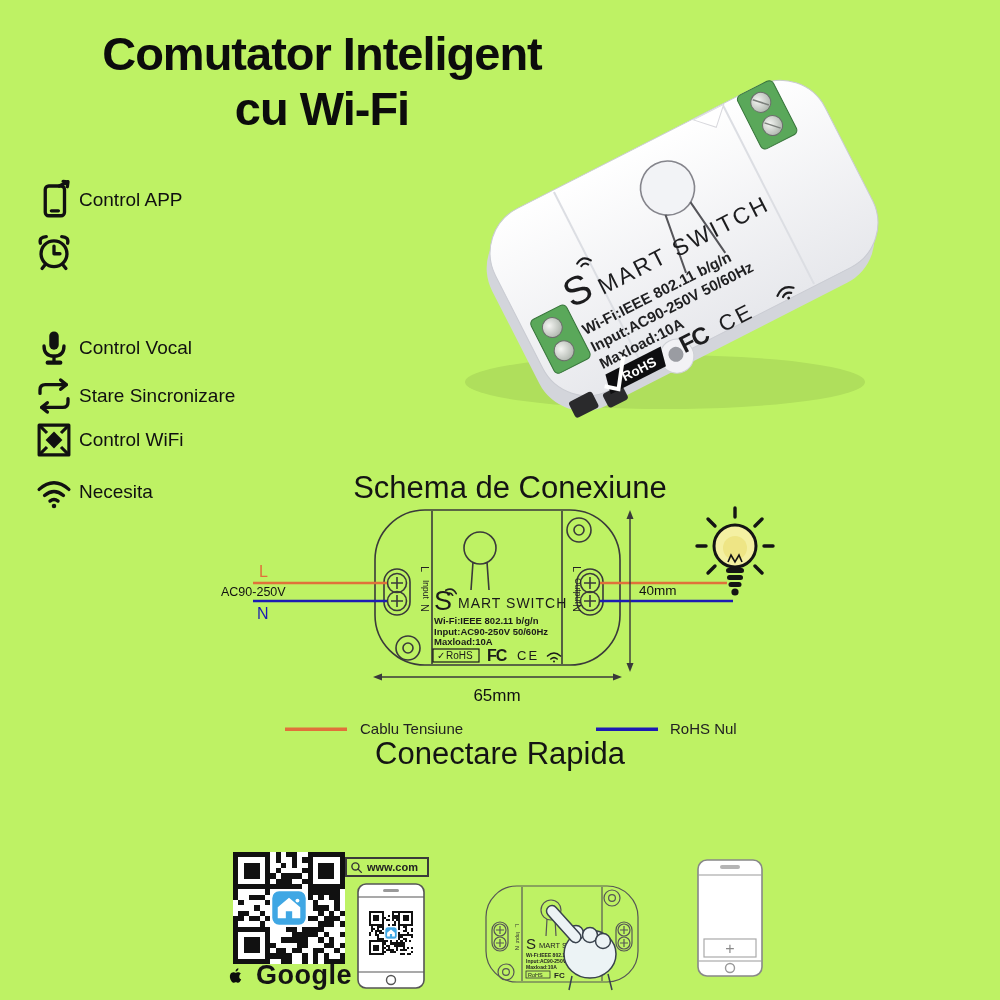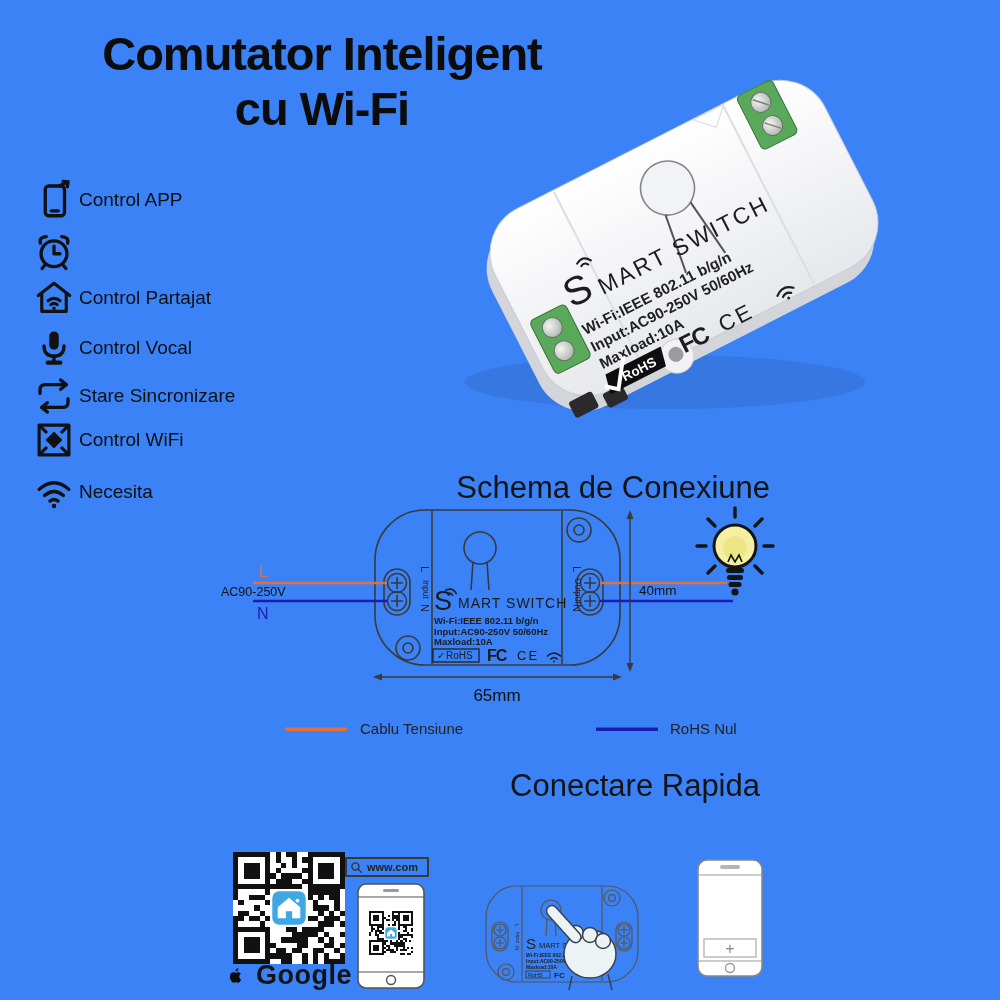--- a/index.html
+++ b/index.html
@@ -1,24 +1,24 @@
 <!DOCTYPE html>
 <html><head>
 <meta charset="utf-8">
 <style>
   html,body{margin:0;padding:0;background:#fff;}
-  .page{position:relative;width:1000px;height:1000px;background:#3b82f6;overflow:hidden;
+  .page{position:relative;width:1000px;height:1000px;background:#bef264;overflow:hidden;
         font-family:"Liberation Sans",sans-serif;color:#111;}
   .abs{position:absolute;}
   .title{left:22px;top:26px;width:600px;text-align:center;font-weight:bold;
          font-size:47px;line-height:1.18;color:#0c0c0c;letter-spacing:-1px;}
   .feature-row{left:33px;height:44px;display:flex;align-items:center;gap:4px;}
   .feature-row .ficon{width:42px;height:42px;flex:0 0 42px;}
   .feature-label{font-size:19px;color:#101010;}
-  .heading{width:520px;text-align:right;font-size:31px;color:#141414;}
+  .heading{width:520px;text-align:center;font-size:31px;color:#141414;}
   .legend-label{font-size:15px;color:#222;}
   .searchbar{left:345px;top:857px;width:84px;height:20px;border:2px solid #3a3a3a;
              display:flex;align-items:center;gap:4px;padding-left:3px;box-sizing:border-box;}
   .searchbar span{font-size:11px;font-weight:bold;color:#222;}
   .store-row{left:228px;top:960px;width:124px;display:flex;align-items:center;justify-content:center;gap:12px;}
   .store-row span{font-size:27px;font-weight:600;color:#141414;letter-spacing:0.5px;}
   svg text{font-family:"Liberation Sans",sans-serif;}
 </style>
 </head>
 <body>
@@ -39,30 +39,20 @@
     <span class="feature-label">Control APP</span>
   </div>
   <div class="abs feature-row" style="top:230px;">
     <svg class="ficon" viewBox="0 0 24 24" fill="none" stroke="#111" stroke-width="1.9" stroke-linecap="round" stroke-linejoin="round">
       <circle cx="12" cy="13" r="7.4"></circle>
         <path d="M12,13 V8.6 M12,13 H15.4"></path>
       <path d="M4.2,7 Q3.4,3.4 7.6,3.2"></path>
         <path d="M19.8,7 Q20.6,3.4 16.4,3.2"></path>
       <path d="M6.8,19.4 L5.2,21.4 M17.2,19.4 L18.8,21.4"></path>
     </svg>
-  </div>
-  <div class="abs feature-row" style="top:276px;">
-    <svg class="ficon" viewBox="0 0 24 24" fill="none" stroke="#111" stroke-width="1.8" stroke-linecap="round" stroke-linejoin="round">
-      <path d="M3,10.6 L12,3.6 L21,10.6"></path>
-        <path d="M5,9.2 V19.6 H19 V9.2"></path>
-      <path d="M8.6,13.6 Q12,10.8 15.4,13.6"></path>
-        <path d="M10.2,15.8 Q12,14.3 13.8,15.8"></path>
-      <circle cx="12" cy="17.8" r="1" fill="#111" stroke="none"></circle>
-    </svg>
-    <span class="feature-label">Control Partajat</span>
   </div>
   <div class="abs feature-row" style="top:326px;">
     <svg class="ficon" viewBox="0 0 24 24" fill="none" stroke="#111" stroke-width="1.9" stroke-linecap="round" stroke-linejoin="round">
       <rect x="9.3" y="2.5" width="5.4" height="10.5" rx="2.7" fill="#111" stroke="none"></rect>
       <path d="M6.3,10.8 Q6.3,16.6 12,16.6 Q17.7,16.6 17.7,10.8"></path>
       <line x1="12" y1="16.6" x2="12" y2="19.6"></line>
         <line x1="8.4" y1="20.4" x2="15.6" y2="20.4" stroke-width="2.4"></line>
     </svg>
     <span class="feature-label">Control Vocal</span>
   </div>
@@ -252,21 +242,21 @@
 
   <svg class="abs" style="left:285px;top:727px;" width="62" height="5">
     <rect width="62" height="3.5" y="0.5" fill="#e0713a"></rect>
   </svg>
   <span class="abs legend-label" style="left:360px;top:720px;">Cablu Tensiune</span>
   <svg class="abs" style="left:596px;top:727px;" width="62" height="5">
     <rect width="62" height="3.5" y="0.5" fill="#1c1cb4"></rect>
   </svg>
   <span class="abs legend-label" style="left:670px;top:720px;">RoHS Nul</span>
 
-  <div class="abs heading" style="left:240px;top:768px;">Conectare Rapida</div>
+  <div class="abs heading" style="left:240px;top:736px;">Conectare Rapida</div>
 
   <svg class="abs" style="left:233px;top:852px;" width="112" height="112" viewBox="0 0 21 21" shape-rendering="crispEdges">
     <rect width="21" height="21" fill="#fff"></rect>
     <g>
         <path d="M8,0h1v1h-1zM10,0h1v1h-1zM11,0h1v1h-1zM8,1h1v1h-1zM11,1h1v1h-1zM13,1h1v1h-1zM9,2h1v1h-1zM11,2h1v1h-1zM8,3h1v1h-1zM13,3h1v1h-1zM7,4h1v1h-1zM9,4h1v1h-1zM10,4h1v1h-1zM11,4h1v1h-1zM12,4h1v1h-1zM8,5h1v1h-1zM9,5h1v1h-1zM10,5h1v1h-1zM13,5h1v1h-1zM7,6h1v1h-1zM8,6h1v1h-1zM9,6h1v1h-1zM10,6h1v1h-1zM11,6h1v1h-1zM12,6h1v1h-1zM0,7h1v1h-1zM6,7h1v1h-1zM14,7h1v1h-1zM15,7h1v1h-1zM16,7h1v1h-1zM17,7h1v1h-1zM18,7h1v1h-1zM19,7h1v1h-1zM0,8h1v1h-1zM3,8h1v1h-1zM4,8h1v1h-1zM5,8h1v1h-1zM14,8h1v1h-1zM16,8h1v1h-1zM18,8h1v1h-1zM19,8h1v1h-1zM1,9h1v1h-1zM6,9h1v1h-1zM15,9h1v1h-1zM19,9h1v1h-1zM4,10h1v1h-1zM15,10h1v1h-1zM16,10h1v1h-1zM17,10h1v1h-1zM19,10h1v1h-1zM1,11h1v1h-1zM2,11h1v1h-1zM5,11h1v1h-1zM16,11h1v1h-1zM18,11h1v1h-1zM20,11h1v1h-1zM0,12h1v1h-1zM1,12h1v1h-1zM3,12h1v1h-1zM4,12h1v1h-1zM6,12h1v1h-1zM14,12h1v1h-1zM15,12h1v1h-1zM17,12h1v1h-1zM18,12h1v1h-1zM19,12h1v1h-1zM0,13h1v1h-1zM5,13h1v1h-1zM16,13h1v1h-1zM17,13h1v1h-1zM18,13h1v1h-1zM20,13h1v1h-1zM10,14h1v1h-1zM11,14h1v1h-1zM13,14h1v1h-1zM14,14h1v1h-1zM15,14h1v1h-1zM16,14h1v1h-1zM11,15h1v1h-1zM12,15h1v1h-1zM13,15h1v1h-1zM14,15h1v1h-1zM15,15h1v1h-1zM17,15h1v1h-1zM20,15h1v1h-1zM9,16h1v1h-1zM10,16h1v1h-1zM11,16h1v1h-1zM12,16h1v1h-1zM13,16h1v1h-1zM16,16h1v1h-1zM18,16h1v1h-1zM7,17h1v1h-1zM12,17h1v1h-1zM13,17h1v1h-1zM17,17h1v1h-1zM18,17h1v1h-1zM20,17h1v1h-1zM8,18h1v1h-1zM9,18h1v1h-1zM11,18h1v1h-1zM12,18h1v1h-1zM15,18h1v1h-1zM16,18h1v1h-1zM19,18h1v1h-1zM7,19h1v1h-1zM8,19h1v1h-1zM9,19h1v1h-1zM10,19h1v1h-1zM13,19h1v1h-1zM15,19h1v1h-1zM17,19h1v1h-1zM20,19h1v1h-1zM9,20h1v1h-1zM10,20h1v1h-1zM13,20h1v1h-1zM15,20h1v1h-1zM17,20h1v1h-1zM18,20h1v1h-1zM19,20h1v1h-1zM20,20h1v1h-1z" fill="#111"></path>
         <rect x="0" y="0" width="7" height="7" fill="#111"></rect>
         <rect x="1" y="1" width="5" height="5" fill="#fff"></rect>
         <rect x="2" y="2" width="3" height="3" fill="#111"></rect>
         <rect x="14" y="0" width="7" height="7" fill="#111"></rect>
         <rect x="15" y="1" width="5" height="5" fill="#fff"></rect>

